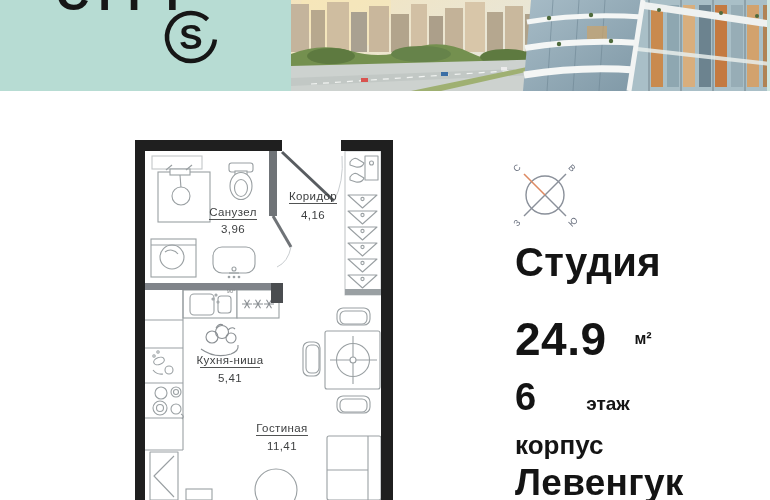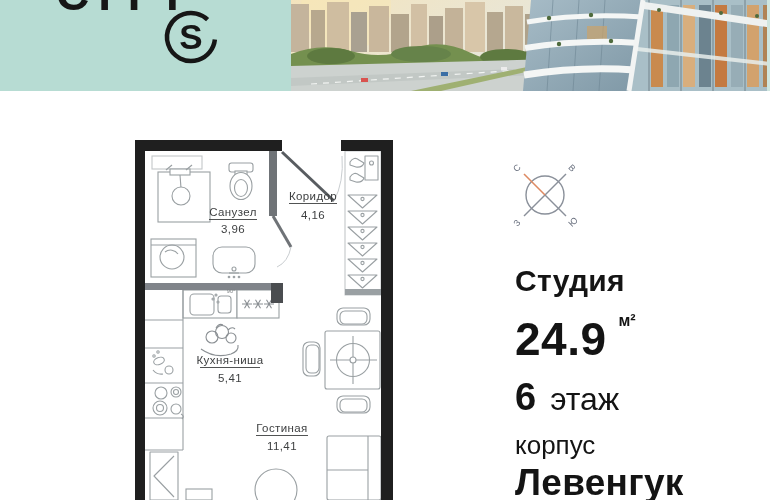--- a/index.html
+++ b/index.html
@@ -14,29 +14,29 @@
     background:#b7dcd3; overflow:hidden;
   }
   .brand-text {
     position:absolute; left:56px; top:-33px; font-size:46px; font-weight:700;
     letter-spacing:9px; color:#161616;
   }
   .brand-logo { position:absolute; left:160px; top:5px; }
   .photo { position:absolute; left:291px; top:0; width:479px; height:91px; }
   .edge-sliver { position:absolute; right:0; top:0; width:3px; height:91px; background:#cfe6df; }
   
-  .info-title { position:absolute; left:515px; top:264px; font-size:30px; font-weight:700; letter-spacing:0.3px; }
-  .info-area  { position:absolute; left:515px; top:312px; display:flex; align-items:flex-start; gap:12px; }
+  .info-title { position:absolute; left:515px; top:240px; font-size:40px; font-weight:700; letter-spacing:0.3px; }
+  .info-area  { position:absolute; left:515px; top:312px; display:flex; align-items:center; gap:28px; }
   .area-value { font-size:46px; font-weight:700; letter-spacing:0.5px; }
   .area-unit  { font-size:16px; font-weight:700; }
   .info-floor { position:absolute; left:515px; top:376px; display:flex; align-items:baseline; gap:14px; }
   .floor-value{ font-size:38px; font-weight:700; }
-  .floor-label{ font-size:32px; font-weight:400; }
+  .floor-label{ font-size:19px; font-weight:700;margin-left:36px; }
   .info-building { position:absolute; left:515px; top:431px; line-height:1.1; }
-  .building-label{ font-size:26px; font-weight:400; }
+  .building-label{ font-size:26px; font-weight:700; }
   .building-name { font-size:37px; font-weight:700; margin-top:3px; letter-spacing:0.3px; }
   
   .plan { position:absolute; left:0; top:0; }
   .plan text { font-family:"Liberation Sans", sans-serif; }
   .room-name { font-size:11.5px; letter-spacing:0.4px; fill:#3d3f40; }
   .room-area { font-size:11.5px; letter-spacing:0.4px; fill:#3d3f40; }
   .tiny-note { font-size:5.5px; fill:#7c8083; }
   .compass-label { font-size:9px; fill:#6b7280; }
 </style>
 </head>

